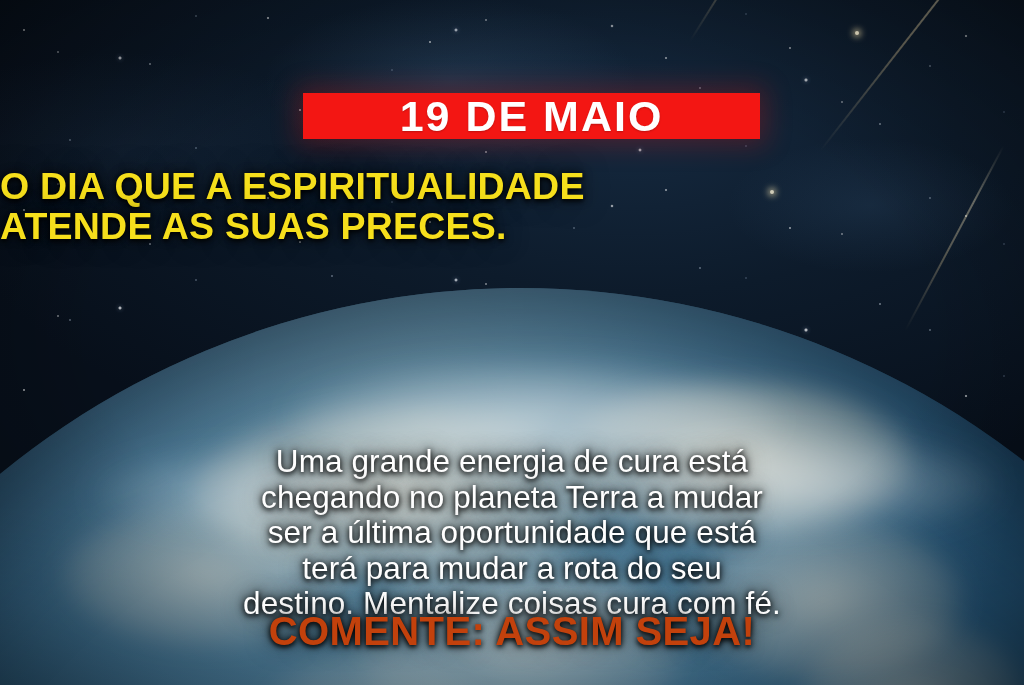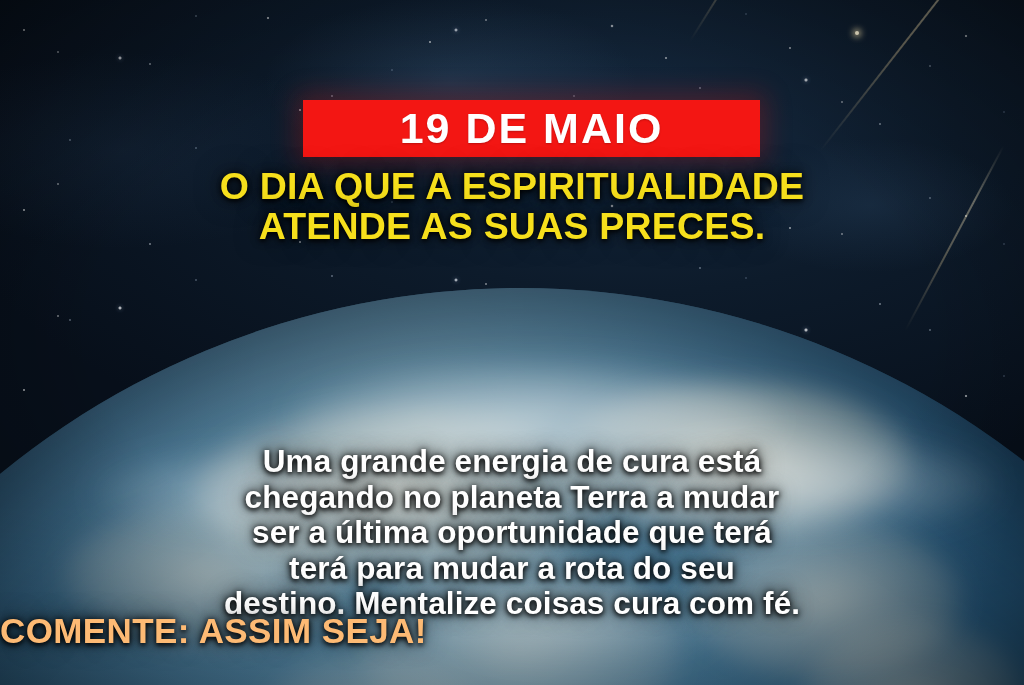--- a/index.html
+++ b/index.html
@@ -176,23 +176,23 @@
     mix-blend-mode: screen;
     background: radial-gradient(ellipse at 50% 50%, rgba(255,252,240,.55) 0%, rgba(255,250,235,.18) 55%, rgba(255,250,235,0) 78%);
   }
 
   
   .content { position: absolute; inset: 0; }
 
   .date-banner {
     position: absolute;
     left: 303px;
-    top: 100px;
+    top: 93px;
     width: 457px;
-    height: 57px;
+    height: 46px;
     background: #f31613;
     display: flex;
     align-items: center;
     justify-content: center;
     box-shadow: 0 0 26px 6px rgba(200,20,15,.30);
   }
   .date-banner-text {
     color: #ffffff;
     font-size: 43px;
     font-weight: 700;
@@ -201,58 +201,58 @@
     white-space: nowrap;
     font-stretch: condensed;
     text-shadow: 0 1px 2px rgba(0,0,0,.22);
   }
 
   .headline {
     position: absolute;
     left: 0;
     right: 0;
     top: 166px;
-    text-align: center;
     color: #f6df1c;
     font-size: 37.5px;
     font-weight: 700;
     letter-spacing: 0.2px;
     line-height: 40px;
     text-shadow:
       0 0 10px rgba(0,0,0,.75),
       0 2px 4px rgba(0,0,0,.85),
       0 0 26px rgba(0,0,0,.6);
   }
   .headline .hl-line { display: block; white-space: nowrap; }
 
   .body-copy {
     position: absolute;
     left: 0;
     right: 0;
     top: 444px;
     text-align: center;
     color: #ffffff;
     font-size: 31.5px;
-    font-weight: 700;
+    font-weight: 400;
     line-height: 35.5px;
     letter-spacing: 0.1px;
     text-shadow:
       0 0 8px rgba(0,0,0,.92),
       0 2px 5px rgba(0,0,0,.95),
       0 0 22px rgba(0,0,0,.8);
   }
   .body-copy .bc-line { display: block; white-space: nowrap; }
 
   .cta {
     position: absolute;
     left: 0;
     right: 0;
     top: 612px;
-    color: #fdba74;
-    font-size: 35px;
+    text-align: center;
+    color: #c2410c;
+    font-size: 40px;
     font-weight: 700;
     letter-spacing: 0.4px;
     line-height: 38px;
     white-space: nowrap;
     text-shadow:
       0 0 9px rgba(0,0,0,.85),
       0 2px 5px rgba(0,0,0,.9),
       0 0 24px rgba(0,0,0,.7);
   }
 
@@ -312,21 +312,21 @@
     </div>
 
     <div class="headline">
       <span class="hl-line">O DIA QUE A ESPIRITUALIDADE</span>
       <span class="hl-line">ATENDE AS SUAS PRECES.</span>
     </div>
 
     <div class="body-copy">
       <span class="bc-line">Uma grande energia de cura está</span>
       <span class="bc-line">chegando no planeta Terra a mudar</span>
-      <span class="bc-line">ser a última oportunidade que terá</span>
+      <span class="bc-line">ser a última oportunidade que está</span>
       <span class="bc-line">terá para mudar a rota do seu</span>
       <span class="bc-line">destino. Mentalize coisas cura com fé.</span>
     </div>
 
     <div class="cta">COMENTE: ASSIM SEJA!</div>
 
   </div>
 </div>
 
 </body></html>

